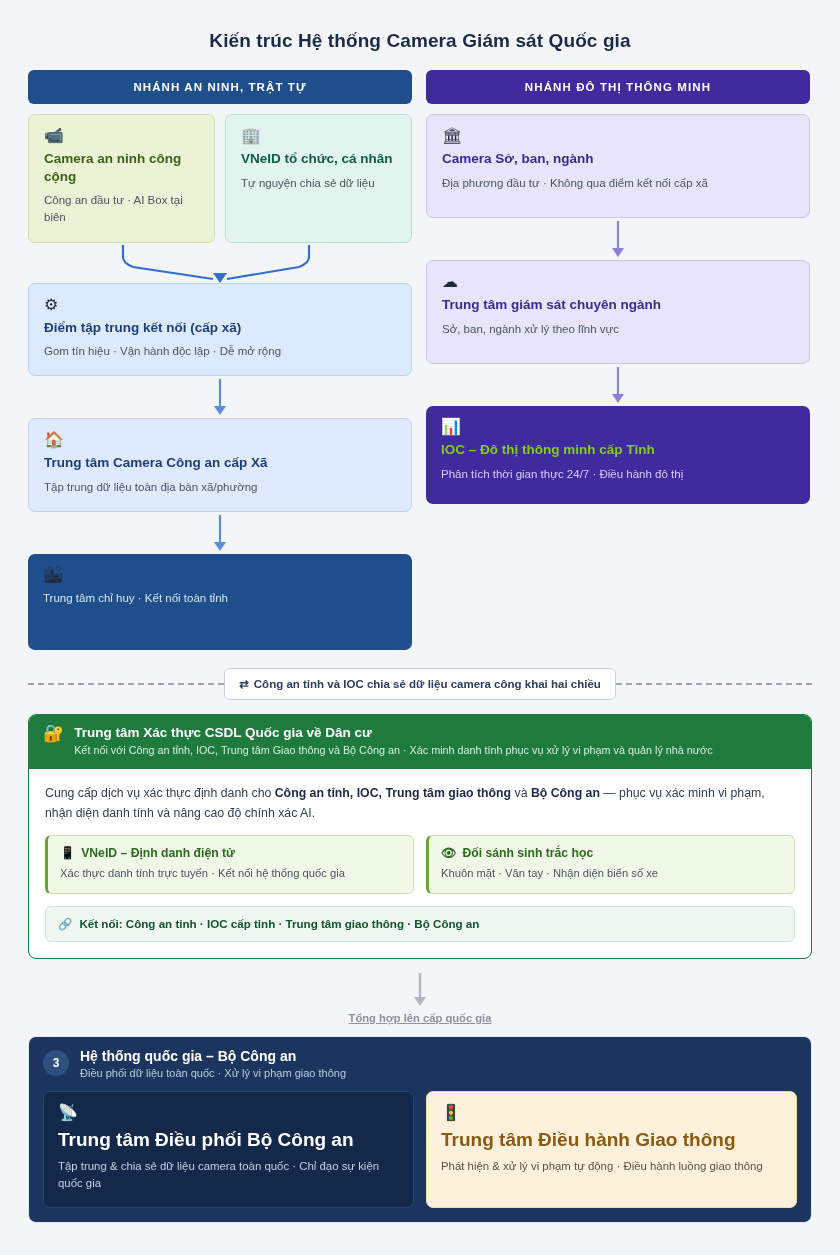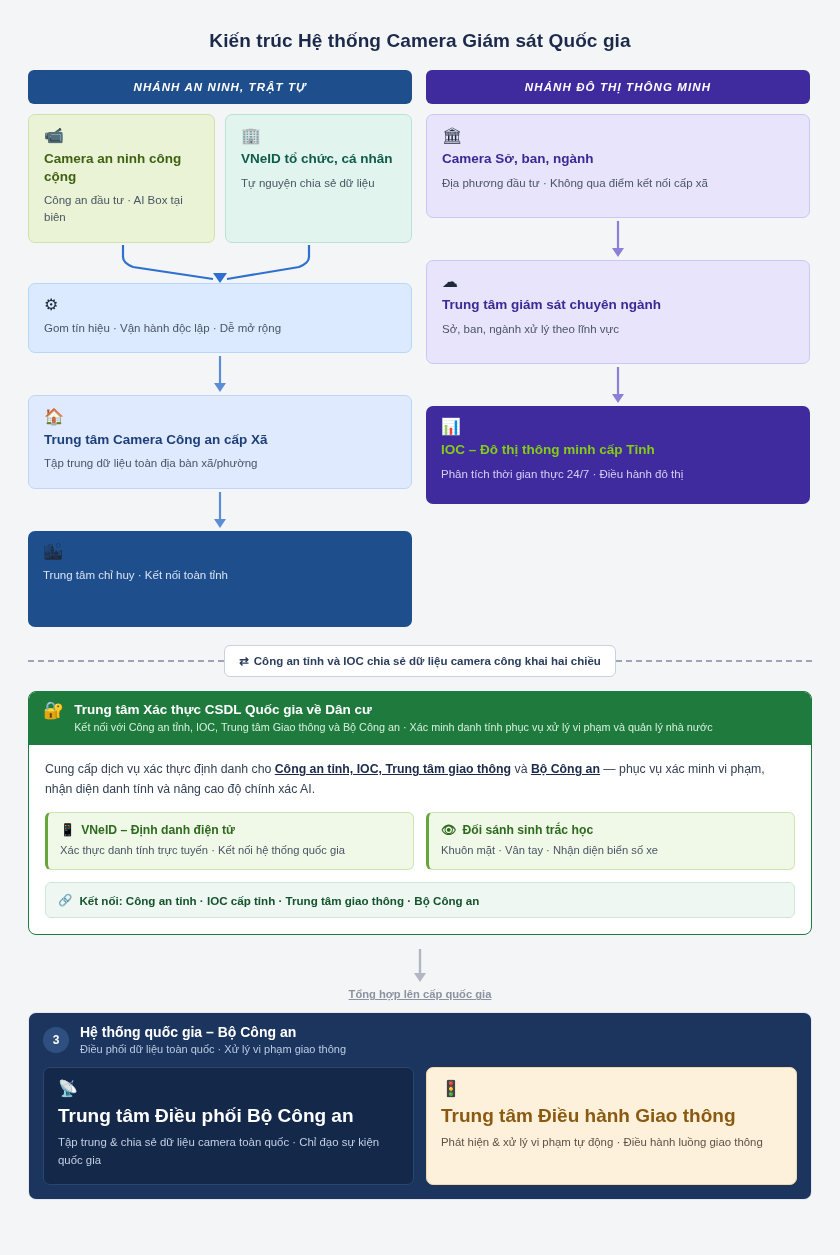--- a/index.html
+++ b/index.html
@@ -35,21 +35,20 @@
   .col { width: 384px; flex: 0 0 384px; }
 
   .branch-header {
     border-radius: 6px 6px 6px 6px;
     color: #ffffff;
     text-align: center;
     font-size: 11.5px;
     font-weight: bold;
     letter-spacing: 1.1px;
     padding: 11px 8px;
-    font-style: italic;
   }
   .branch-header.security { background: #1f4e8c; }
   .branch-header.city { background: #3f2a9e; }
 
   .card {
     border-radius: 7px;
     padding: 13px 15px 15px 15px;
     position: relative;
   }
   .card-title {
@@ -192,21 +191,21 @@
     color: #d6f0dd;
     line-height: 1.35;
   }
   .auth-body { padding: 14px 16px 16px 16px; }
   .auth-desc {
     font-size: 12.3px;
     line-height: 1.65;
     color: #334155;
     margin: 0 0 12px 0;
   }
-  .auth-desc b { color: #1b2a4a; text-decoration: underline; }
+  .auth-desc b { color: #1b2a4a; }
   .auth-pair {
     display: flex;
     gap: 12px;
   }
   .auth-sub {
     flex: 1 1 0;
     background: #f0f8e8;
     border: 1px solid #cfe4b4;
     border-left: 3px solid #66a53a;
     border-radius: 6px;
@@ -354,20 +353,21 @@
       <div class="merge">
         <svg width="384" height="40" viewBox="0 0 384 40">
           <path d="M95 2 L95 14 Q95 20 105 24 L185 36" fill="none" stroke="#2f6fd0" stroke-width="2.2"></path>
           <path d="M281 2 L281 14 Q281 20 271 24 L199 36" fill="none" stroke="#2f6fd0" stroke-width="2.2"></path>
           <path d="M192 40 l-7 -10 l14 0 z" fill="#2f6fd0"></path>
         </svg>
       </div>
 
       <div class="card c-lightblue">
         <span class="icon">⚙</span>
+        <div class="card-title">Điểm tập trung kết nối (cấp xã)</div>
         <div class="card-sub">Gom tín hiệu · Vận hành độc lập · Dễ mở rộng</div>
       </div>
 
       <div class="arrow-v" style="height:42px">
         <svg width="16" height="40" viewBox="0 0 16 40">
           <line x1="8" y1="2" x2="8" y2="29" stroke="#5b8ed6" stroke-width="2.2"></line>
           <path d="M8 38 l-6 -9 l12 0 z" fill="#5b8ed6"></path>
         </svg>
       </div>
 

